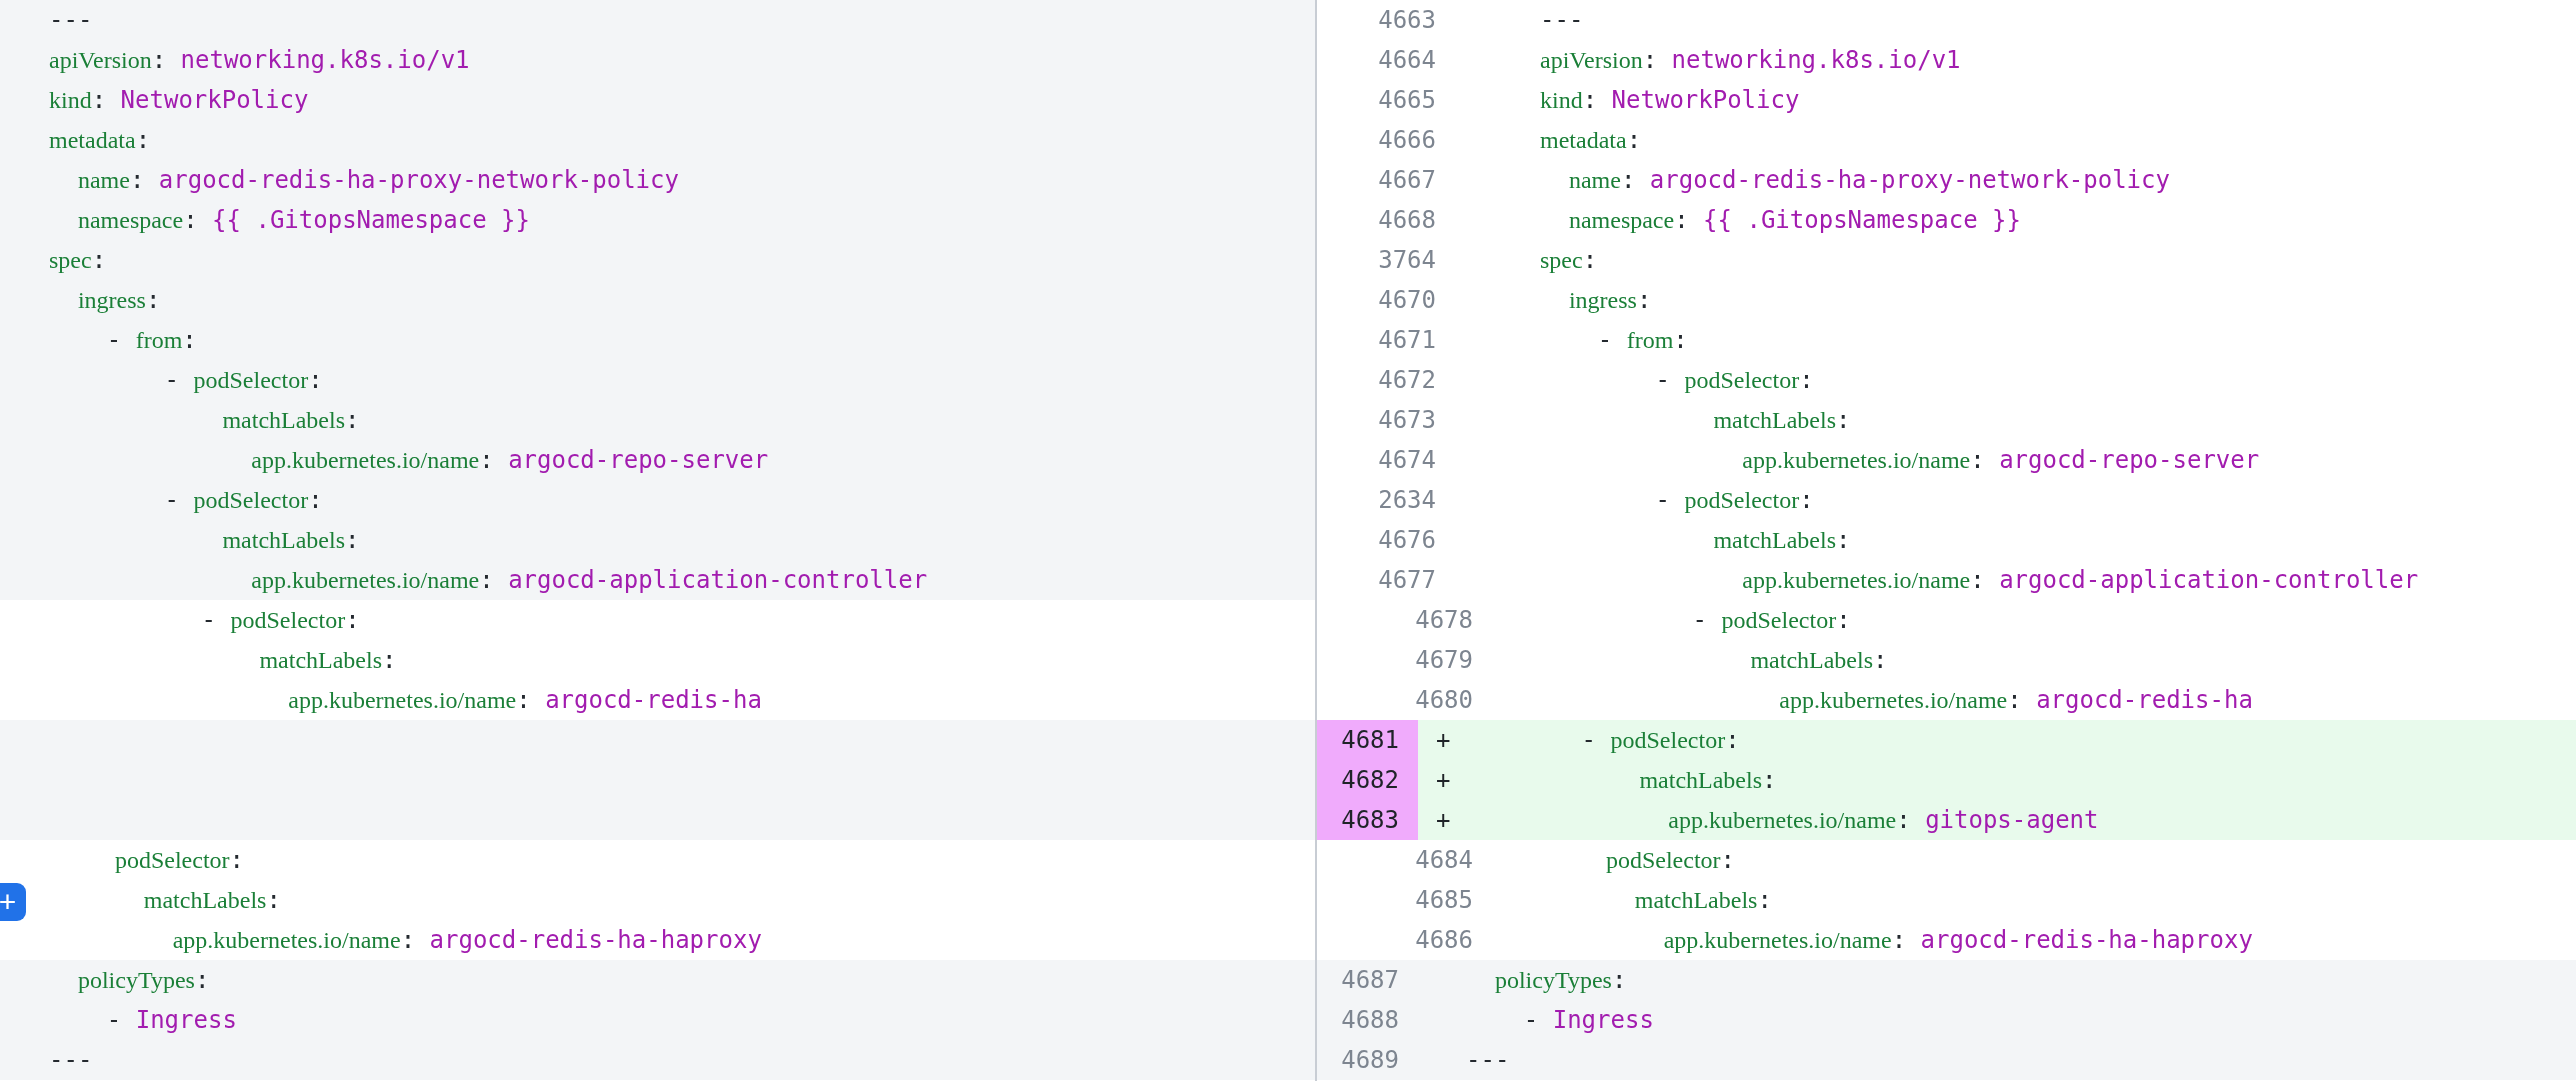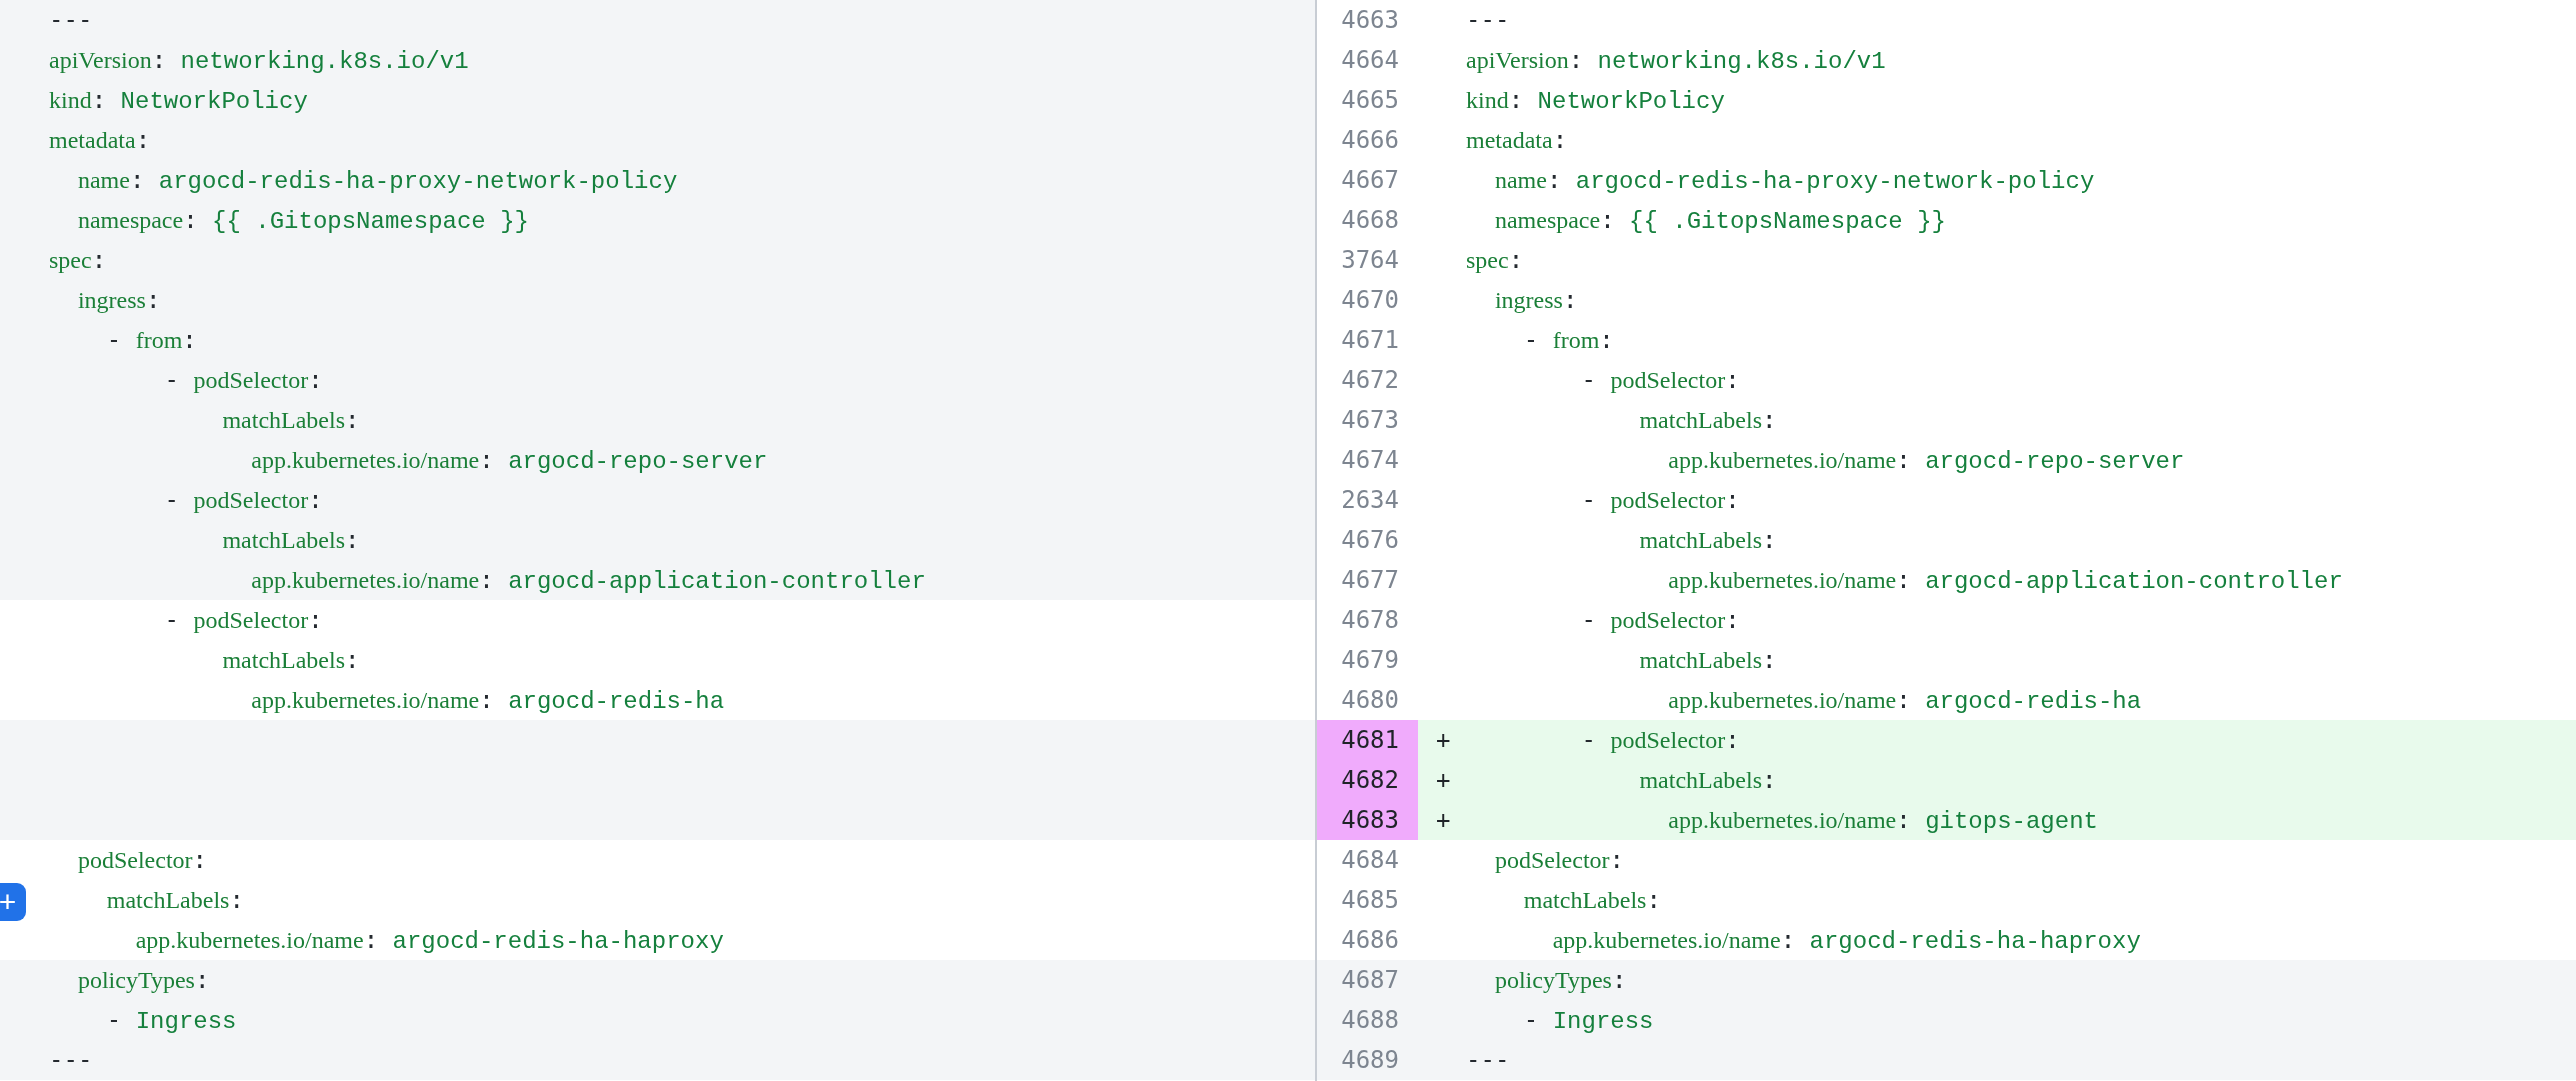--- a/index.html
+++ b/index.html
@@ -26,29 +26,29 @@
   }
   .ccell{
     flex:1 1 auto;
     position:relative;
     padding-left:48px;box-sizing:border-box;
     white-space:pre;overflow:hidden;
   }
   .marker{position:absolute;left:18px;top:0;color:#1f2328;}
   
   .bg-ctx{background:#f3f5f7;}
-  .bg-white{background:#ffffff;}
+  .bg-white{background:#ffffff;margin-left:37px;}
   .bg-empty{background:#f3f5f7;}
   .bg-add{background:#e8faec;}
   .bg-addg{background:#f0abfc;color:#1f2328;}
   
   .t-key{color:#1a7f37;font-family:Liberation Serif, serif;}
   .t-p{color:#24292f;}
   .t-sp{color:#24292f;}
-  .t-str{color:#15803d;font-family:Liberation Mono, monospace;}
+  .t-str{color:#a21caf;}
   .divider{
     position:absolute;left:1315px;top:0;width:2px;height:1081px;
     background:#c8cdd4;z-index:3;
   }
   .add-comment-btn{
     position:absolute;left:-11px;top:883px;
     width:37px;height:38px;
     background:#2172e8;border-radius:9px;
     color:#ffffff;z-index:5;
     font-family:"Liberation Sans",sans-serif;

